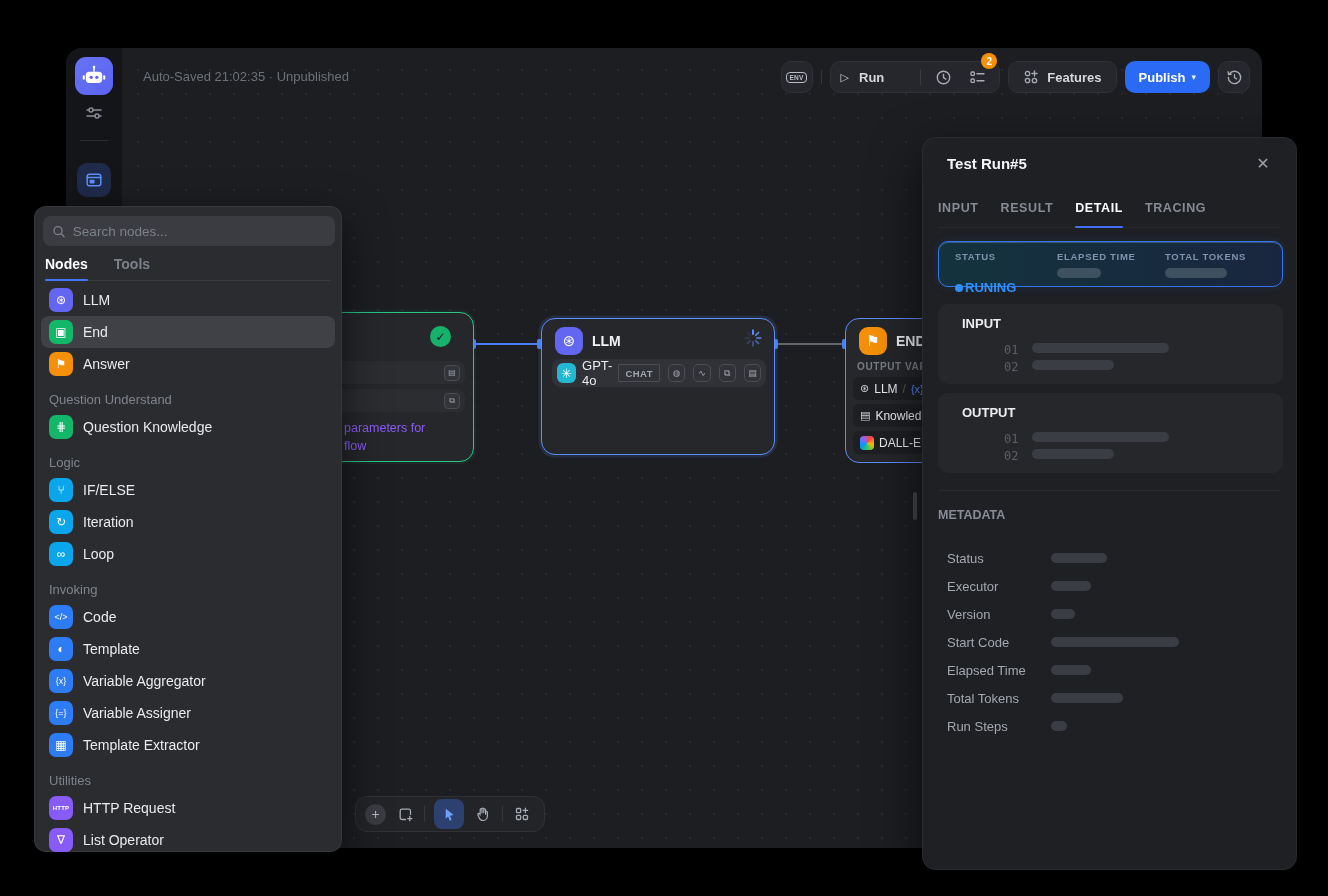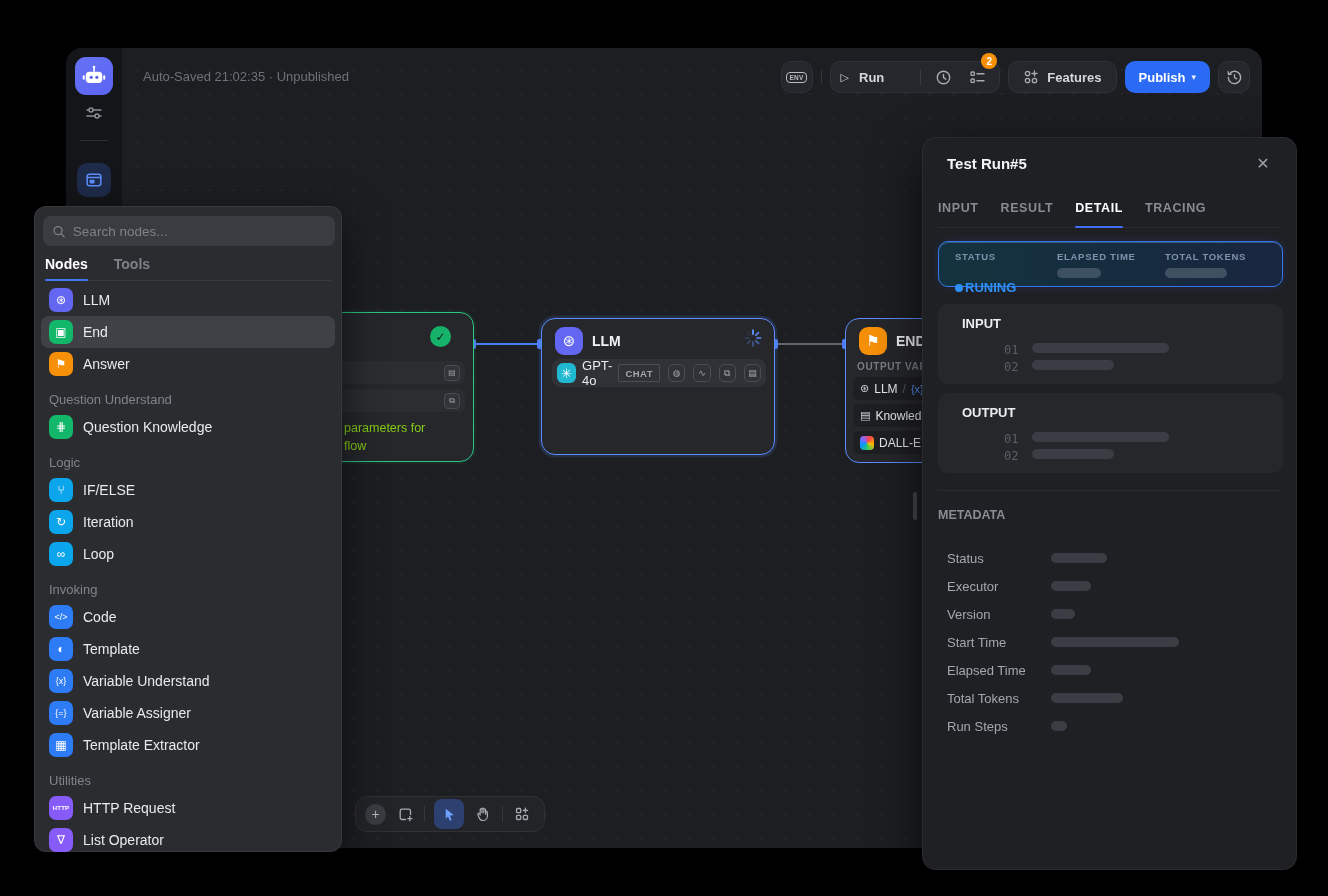--- a/index.html
+++ b/index.html
@@ -48,21 +48,21 @@
   .node { position:absolute; background:#26272b; border-radius:14px; }
   .start-node { left:234px; top:264px; width:174px; height:150px; border:1.5px solid #2bc584;
     box-shadow:0 0 0 2px rgba(43,197,132,.08); }
   .check-badge { position:absolute; right:22px; top:13px; width:21px; height:21px; border-radius:50%;
     background:#17b26a; color:#0f1720; font-size:12px; font-weight:700; display:flex;
     align-items:center; justify-content:center; }
   .start-row { position:absolute; left:30px; width:134px; height:23px; background:#2c2d31;
     border-radius:7px; display:flex; align-items:center; justify-content:flex-end; padding-right:5px; }
   .mini-doc { width:16px; height:16px; border:1px solid #4a4c52; border-radius:4px; color:#9ea3ab;
     font-size:8px; display:flex; align-items:center; justify-content:center; background:#33343a; }
-  .start-desc { position:absolute; left:43px; top:106px; font-size:12.5px; color:#84cc16; line-height:18px; }
+  .start-desc { position:absolute; left:43px; top:106px; font-size:12.5px; color:#8b5cf6; line-height:18px; }
 
   .llm-node { left:475px; top:270px; width:234px; height:137px; border:1px solid #5a8dff;
     box-shadow:0 0 0 2.5px rgba(90,141,255,.14); }
   .node-head { position:absolute; left:13px; top:8px; display:flex; align-items:center; gap:9px; }
   .node-ic { width:28px; height:28px; border-radius:9px; display:flex; align-items:center;
     justify-content:center; color:#fff; font-size:15px; }
   .node-title { font-size:14px; font-weight:700; color:#f2f3f5; }
   .spinner { position:absolute; right:12px; top:10px; width:18px; height:18px; }
   .model-row { position:absolute; left:10px; top:40px; width:214px; height:28px; background:#313237;
     border-radius:8px; display:flex; align-items:center; padding:0 5px; gap:6px; }
@@ -439,21 +439,21 @@
     <div class="picon" style="background: rgb(46, 123, 246);">
           <span class="pglyph">◐</span>
         </div>
     <div class="plabel">Template</div>
   </div>
 
   <div class="pitem">
     <div class="picon" style="background: rgb(46, 123, 246);">
           <span class="pglyph gsmall">{x}</span>
         </div>
-    <div class="plabel">Variable Understand</div>
+    <div class="plabel">Variable Aggregator</div>
   </div>
 
   <div class="pitem">
     <div class="picon" style="background: rgb(46, 123, 246);">
           <span class="pglyph gsmall">{=}</span>
         </div>
     <div class="plabel">Variable Assigner</div>
   </div>
 
   <div class="pitem">
@@ -548,21 +548,21 @@
     <span class="ml">Executor</span>
     <span class="skel" style="width: 40px;"></span>
   </div>
 
   <div class="meta-row">
     <span class="ml">Version</span>
     <span class="skel" style="width: 24px;"></span>
   </div>
 
   <div class="meta-row">
-    <span class="ml">Start Time</span>
+    <span class="ml">Start Code</span>
     <span class="skel" style="width: 128px;"></span>
   </div>
 
   <div class="meta-row">
     <span class="ml">Elapsed Time</span>
     <span class="skel" style="width: 40px;"></span>
   </div>
 
   <div class="meta-row">
     <span class="ml">Total Tokens</span>

